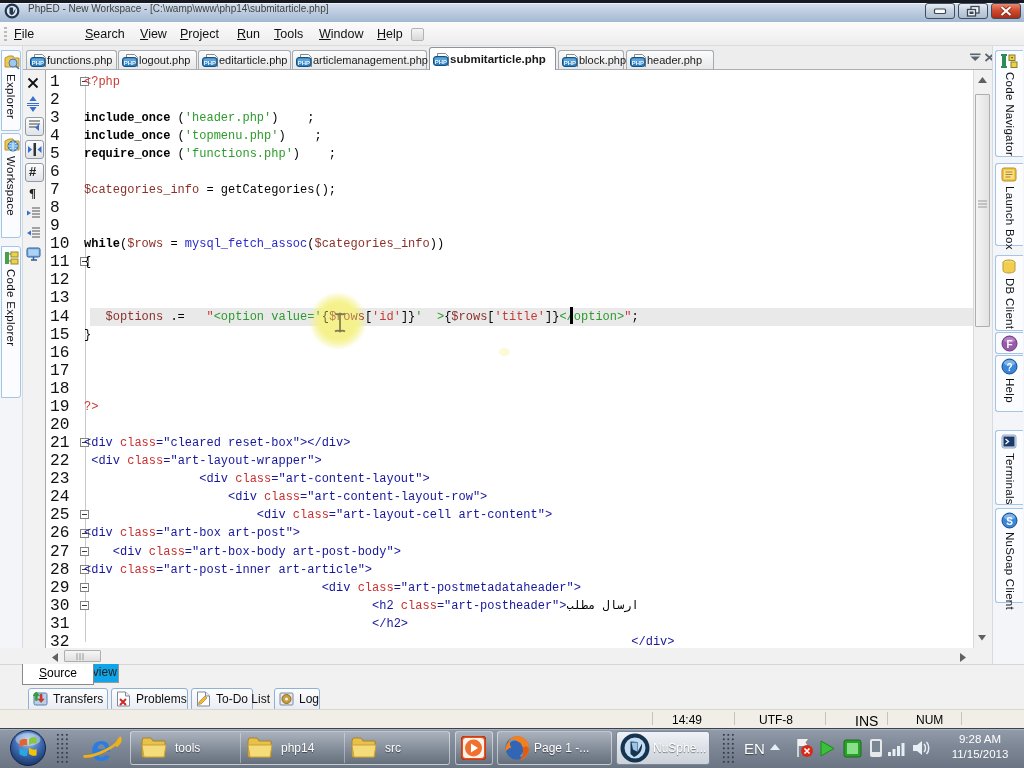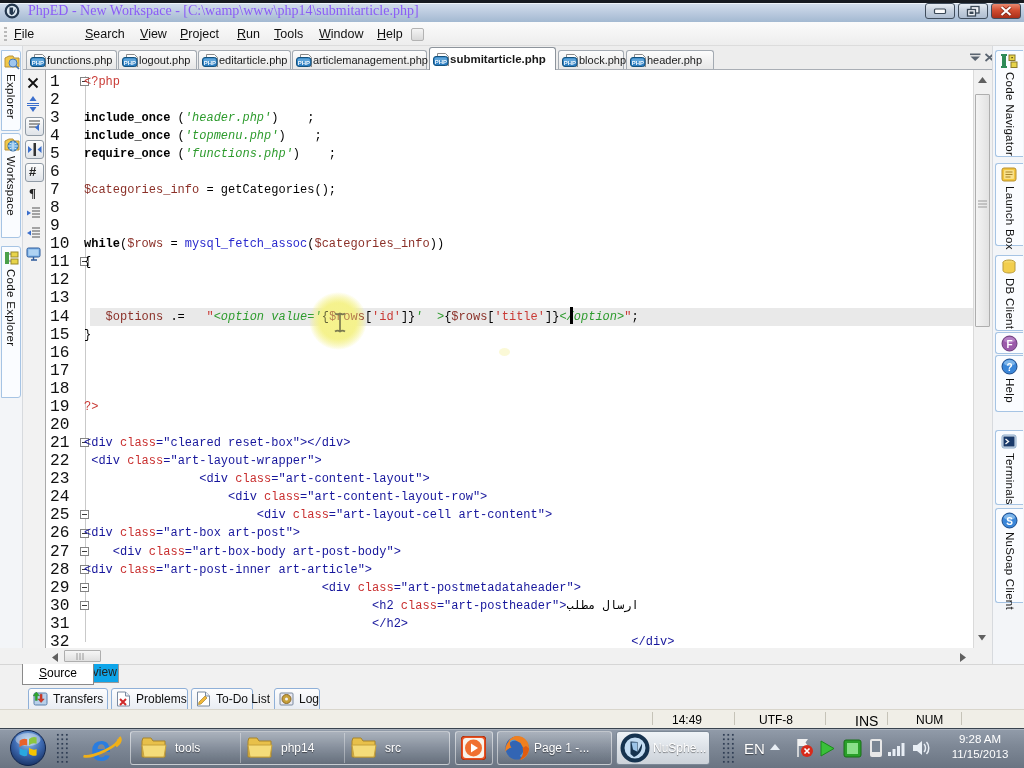--- a/index.html
+++ b/index.html
@@ -1,20 +1,20 @@
 <!DOCTYPE html>
 <html><head><meta charset="utf-8">
 <style>
 html,body{margin:0;padding:0;}
 #screen{position:relative;width:1024px;height:768px;overflow:hidden;background:#fff;font-family:"Liberation Sans",sans-serif;}
 .abs{position:absolute;}
 
 #topdark{left:0;top:0;width:1024px;height:3px;background:#171b21;}
 #titlebar{left:0;top:3px;width:1024px;height:19px;background:linear-gradient(#d5e0ee,#b9c9de 55%,#a3b9d1);box-shadow:inset 0 1px 0 #eef4fa;}
-#title-txt{left:28px;top:3px;font-size:14px;color:#8b5cf6;white-space:nowrap;font-family:Liberation Serif, serif;}
+#title-txt{left:28px;top:3px;font-size:10px;color:#404040;white-space:nowrap;}
 .winbtn{top:3px;height:16px;border:1px solid #404d5c;border-radius:3px;background:linear-gradient(#e7edf4,#c4cfdd 50%,#aebdd0);box-sizing:border-box;}
 #btn-close{background:linear-gradient(#ea8a70,#d24d30 45%,#a82e18);}
 
 #menubar{left:0;top:22px;width:1024px;height:24px;background:linear-gradient(#fbfbfb,#ededed);border-bottom:1px solid #dcdcdc;box-sizing:border-box;}
 .menuitem{top:27px;font-size:12.5px;color:#111;}
 #menugrip{left:4px;top:27px;width:3px;height:14px;background:repeating-linear-gradient(#b9b9b9 0 2px,transparent 2px 4px);}
 #menuextra{left:411px;top:28px;width:13px;height:13px;background:linear-gradient(#f4f4f4,#d9d9d9);border:1px solid #b3b3b3;border-radius:2px;box-sizing:border-box;}
 
 #tabbar{left:0;top:46px;width:1024px;height:24px;background:#ededed;}
 #tabbar-edge{left:0;top:69px;width:1024px;height:1px;background:#a9aeb5;}
@@ -34,21 +34,21 @@
 
 #editor{left:46px;top:70px;width:927px;height:578px;background:#fff;overflow:hidden;}
 #lineband{left:44px;top:237.5px;width:883px;height:18px;background:#e9e9e9;}
 #gutter{left:4px;top:2.5px;font-family:"Liberation Mono",monospace;font-size:16.2px;line-height:18.08px;color:#111;}
 #foldline{left:38.5px;top:6px;width:1px;height:566px;background:#c9c9c9;}
 .fbox{left:34px;width:9px;height:9px;border:1px solid #848484;background:#fff;box-sizing:border-box;}
 .fbox:after{content:"";position:absolute;left:1px;top:3px;width:5px;height:1px;background:#3a3a3a;}
 #code{left:38px;top:2.5px;font-family:"Liberation Mono",monospace;font-size:12px;line-height:18.08px;color:#000;}
 #code div{white-space:pre;height:18.08px;}
 .k{font-weight:bold;}
-.s{color:#2d9b2d;font-style:italic;}
+.s{color:#2d9b2d;}
 .r{color:#c93a35;}
 .v{color:#8b3028;}
 .fb{color:#2a2ace;}
 .t{color:#16169c;}
 .at{color:#c92f2f;}
 #caret{left:524px;top:237px;width:3px;height:17px;background:#000;z-index:6;}
 #glow{left:263px;top:222px;width:58px;height:58px;border-radius:50%;background:radial-gradient(closest-side,#f4f18e 0%,#f4f18e 62%,rgba(244,241,142,0) 100%);z-index:3;}
 #glow2{left:263px;top:222px;width:58px;height:58px;border-radius:50%;background:radial-gradient(closest-side,rgba(246,243,140,.4) 0%,rgba(246,243,140,.4) 60%,rgba(246,243,140,0) 100%);z-index:7;}
 #codewrap{z-index:4;left:0;top:0;width:927px;height:578px;}
 

